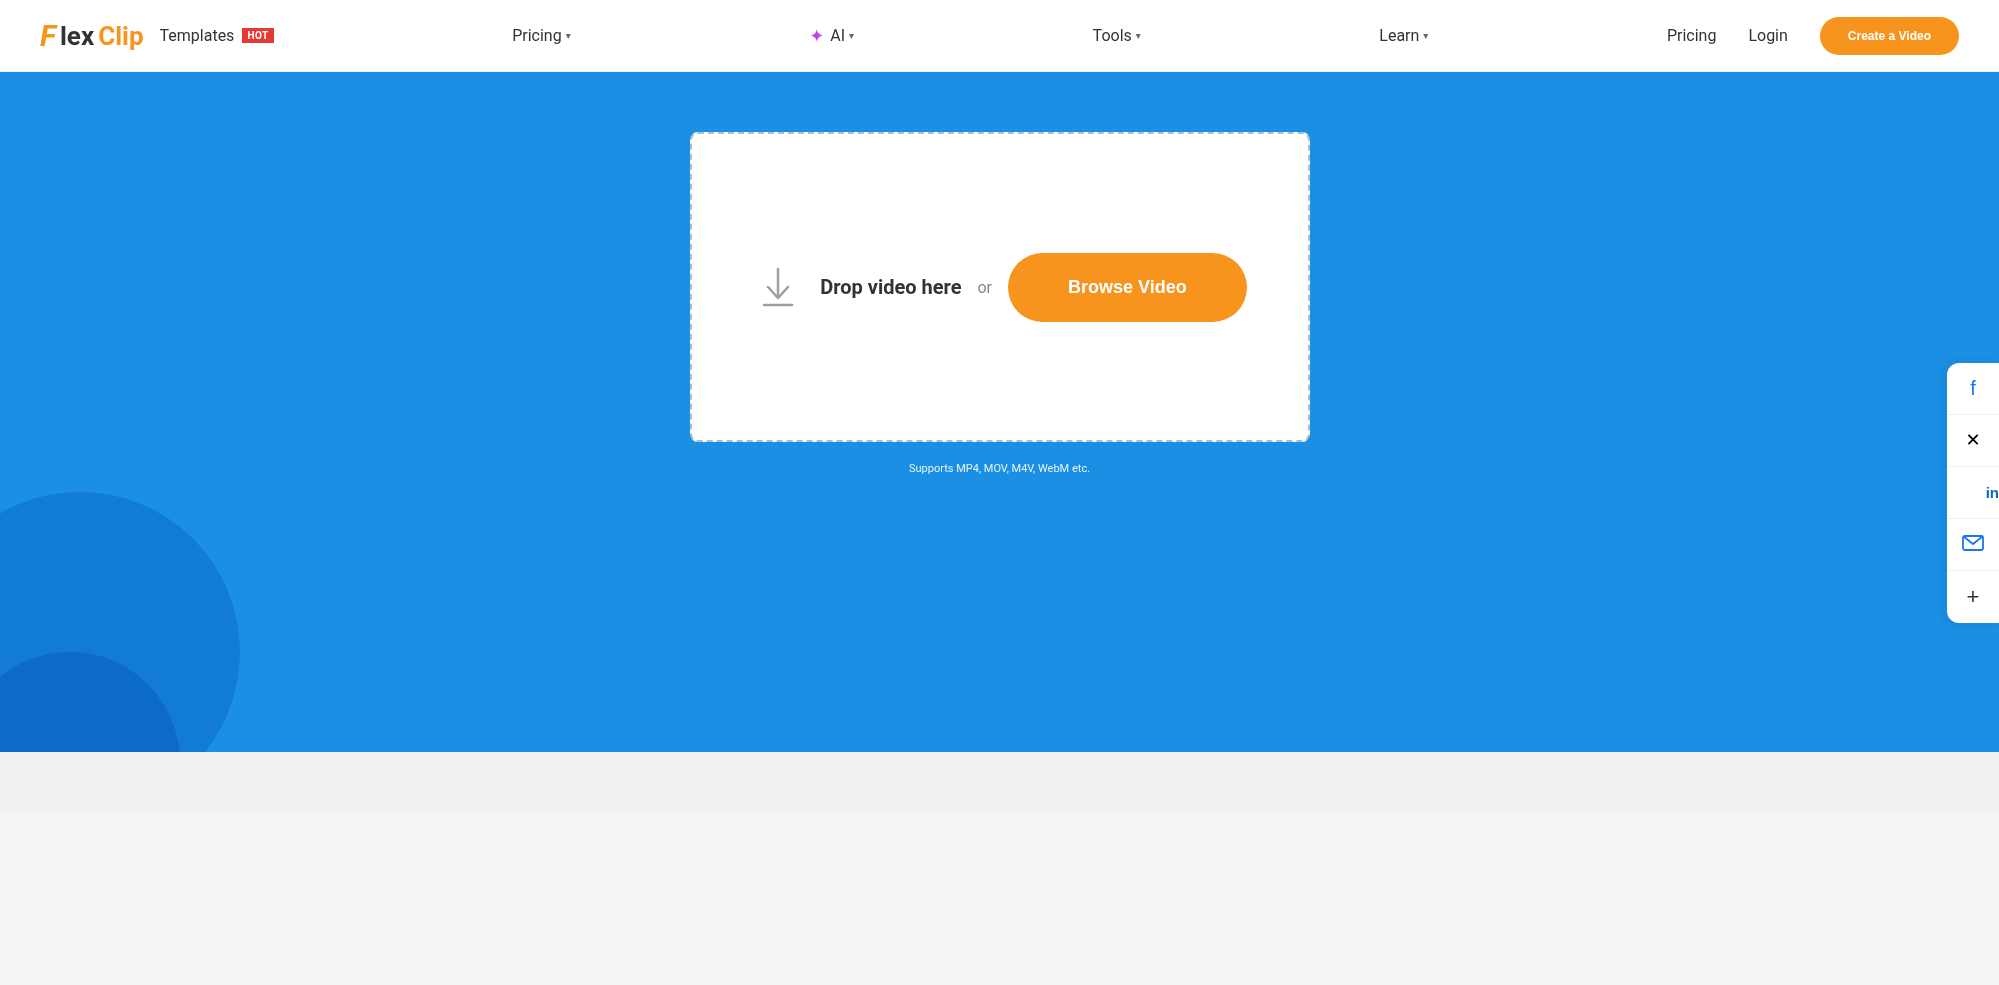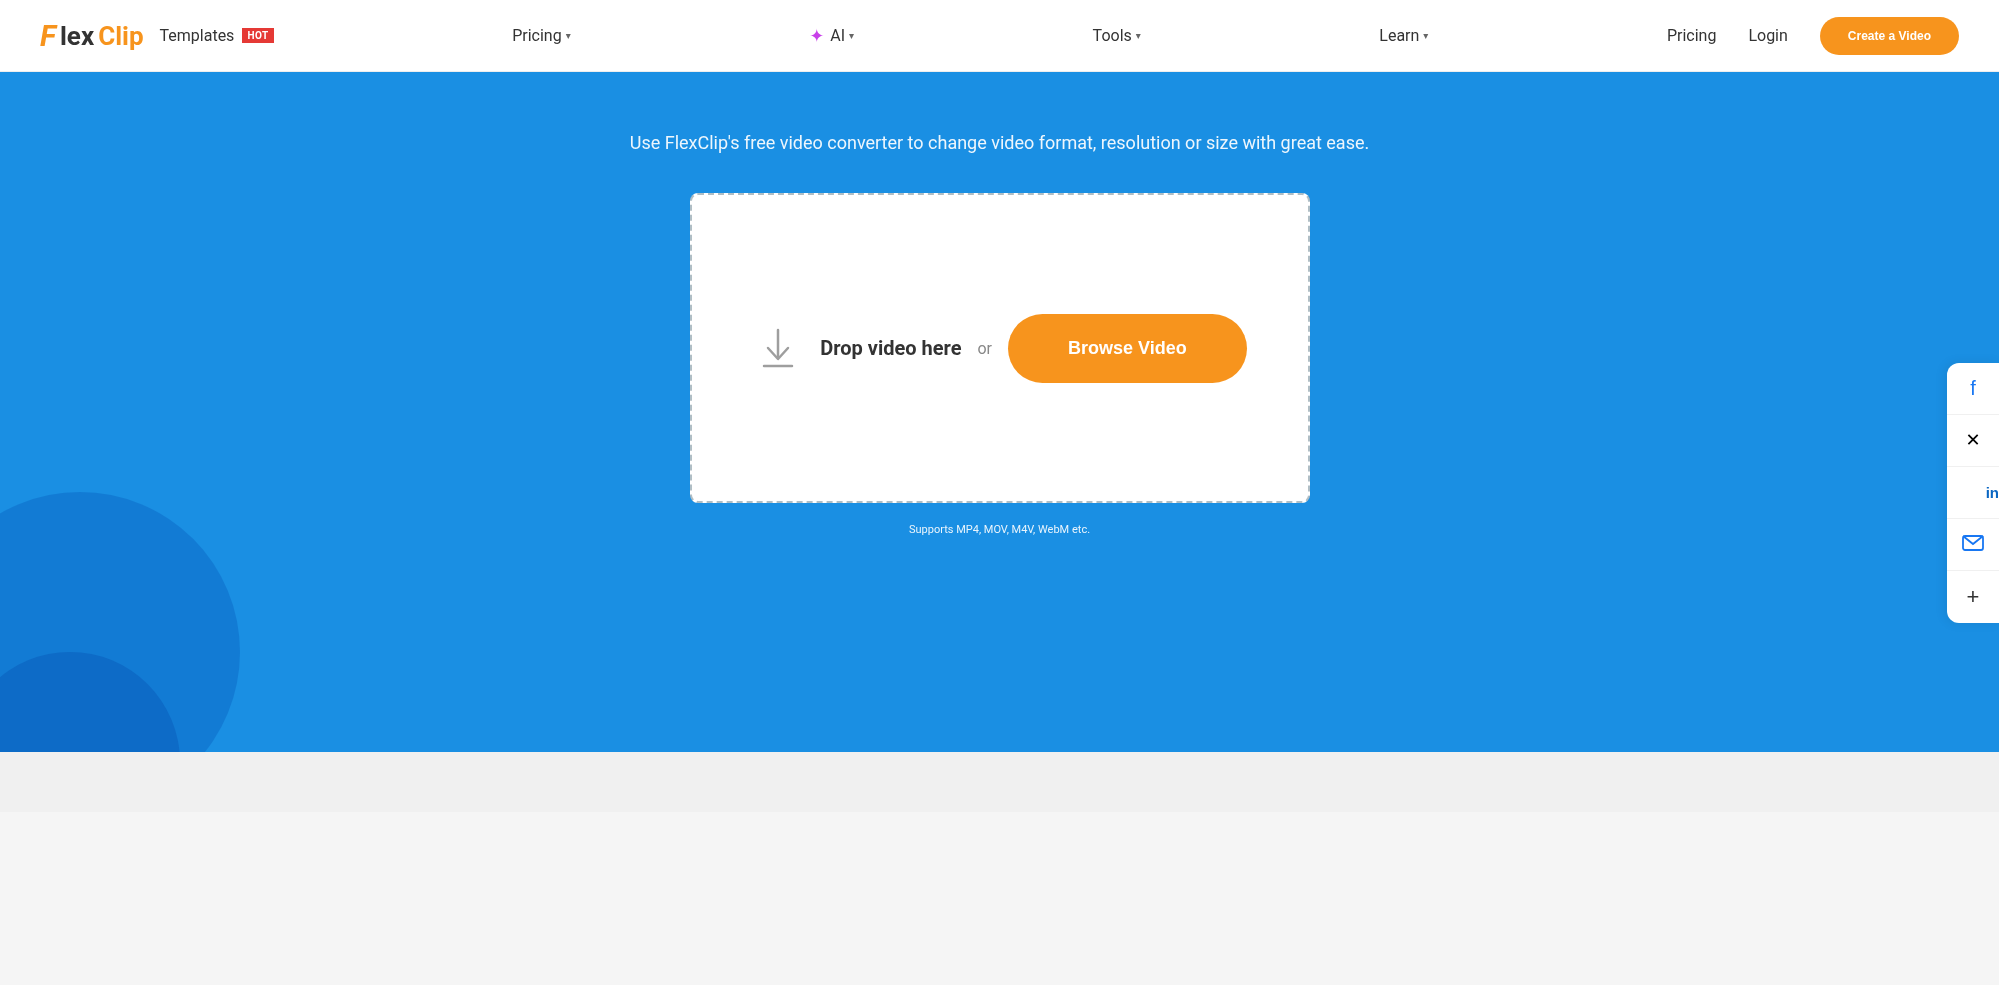--- a/index.html
+++ b/index.html
@@ -276,21 +276,20 @@
     </div>
   </nav>
 
   <div class="header-right">
     <div class="login-btn">Login</div>
     <button class="create-btn">Create a Video</button>
   </div>
 </header>
 
 <section class="hero">
-  <p class="hero-subtitle">Use FlexClip's free video converter to change video format, resolution or size with great ease.</p>
 
   <div class="drop-zone">
     <div class="drop-icon">
       <svg viewBox="0 0 52 52">
         <line x1="26" y1="8" x2="26" y2="36" stroke="#9e9e9e" stroke-width="2.5" stroke-linecap="round"></line>
         <polyline points="16,26 26,37 36,26" stroke="#9e9e9e" stroke-width="2.5" stroke-linecap="round" stroke-linejoin="round" fill="none"></polyline>
         <line x1="12" y1="44" x2="40" y2="44" stroke="#9e9e9e" stroke-width="2.5" stroke-linecap="round"></line>
       </svg>
     </div>
     <span class="drop-text">Drop video here</span>

